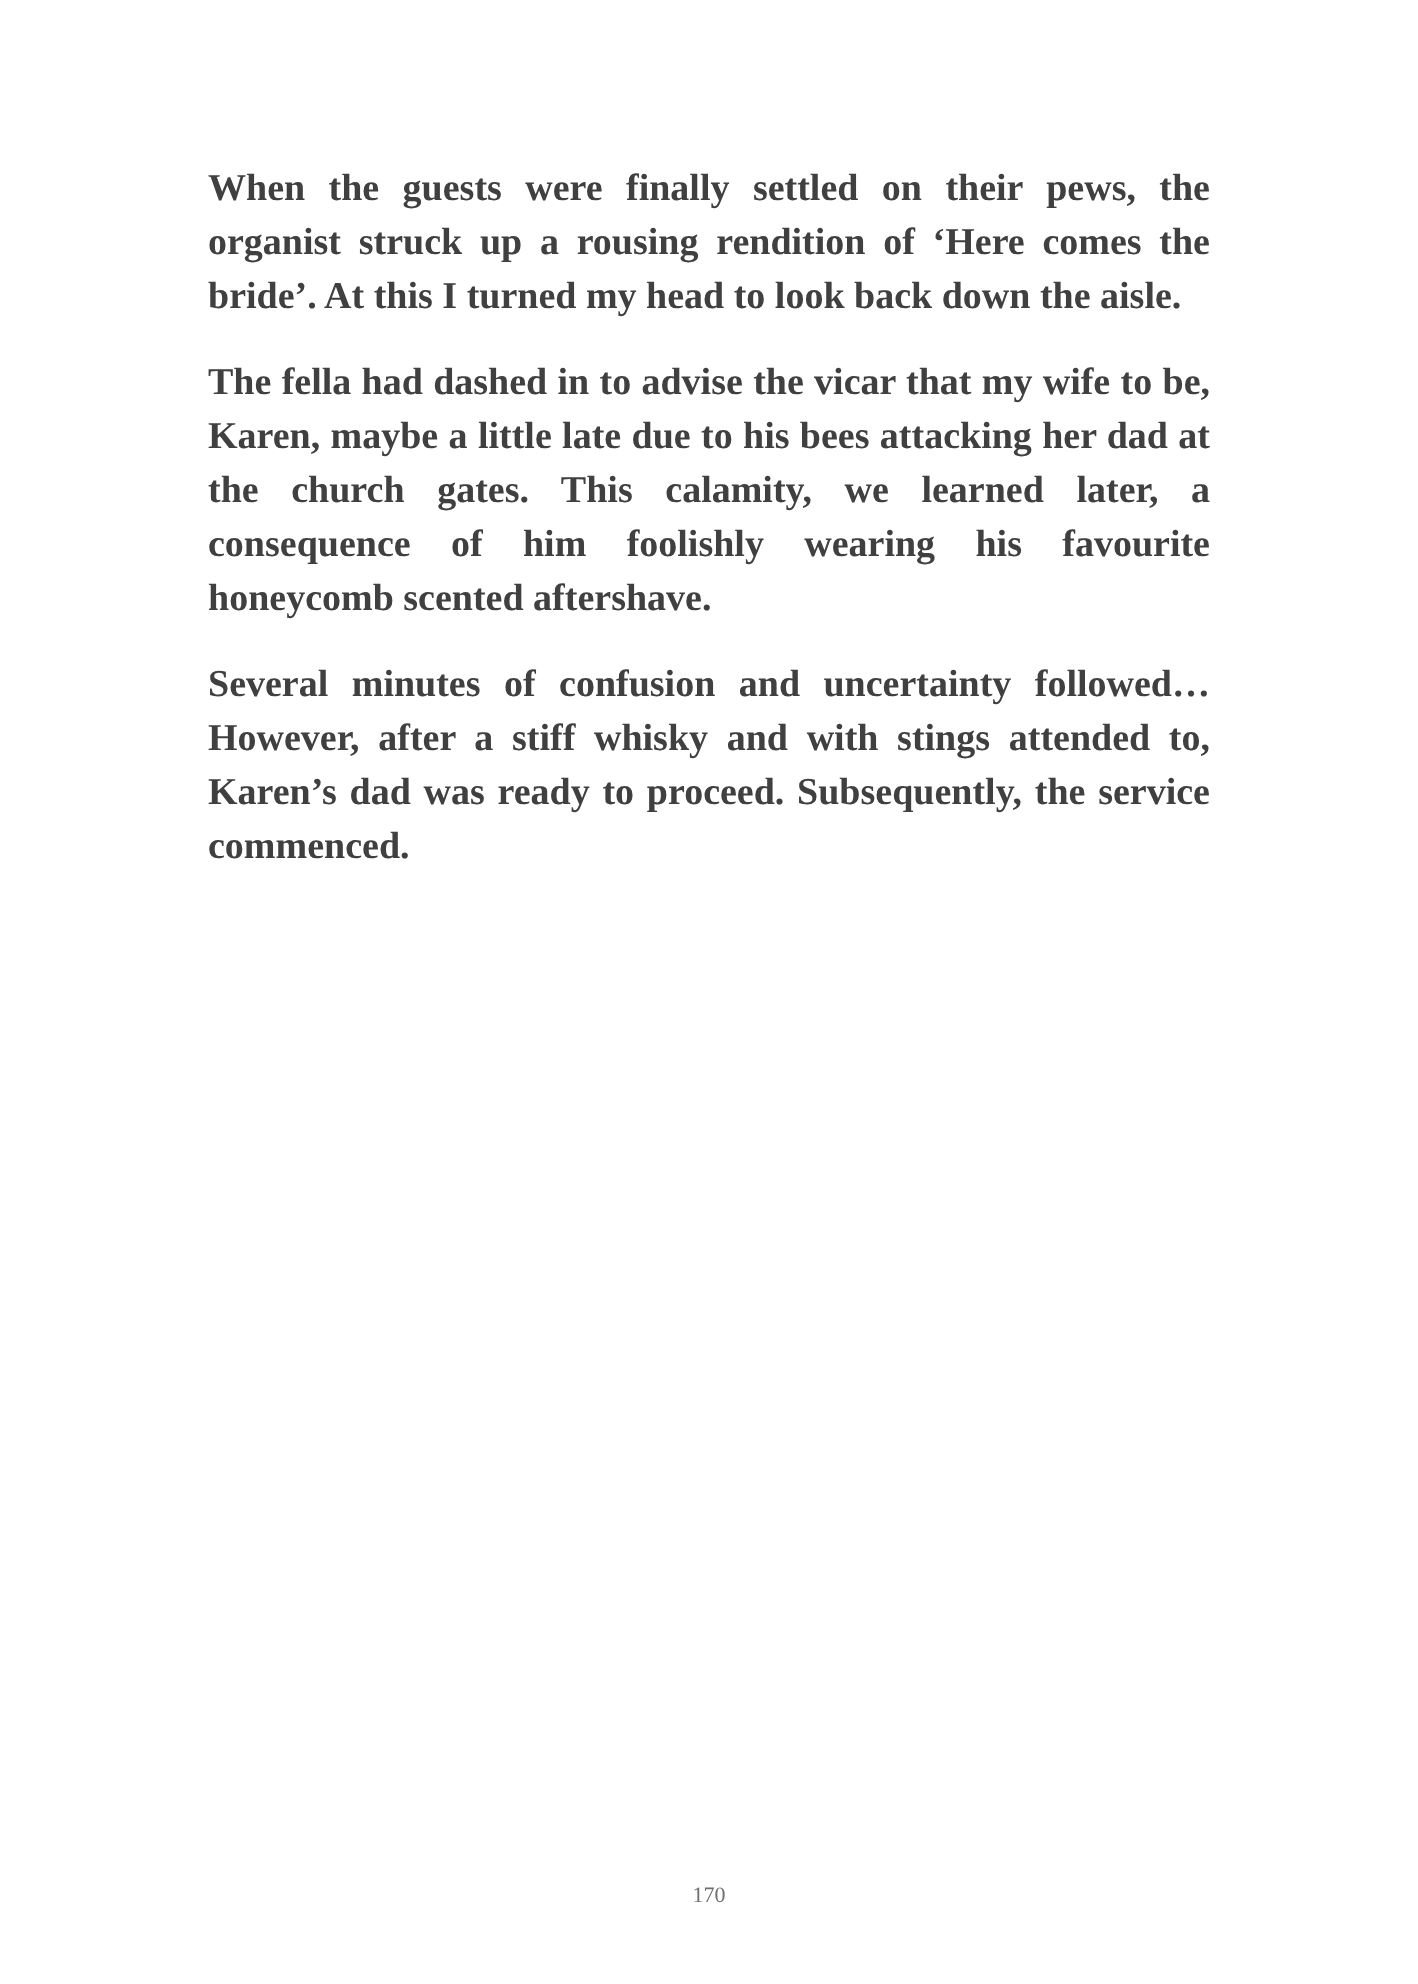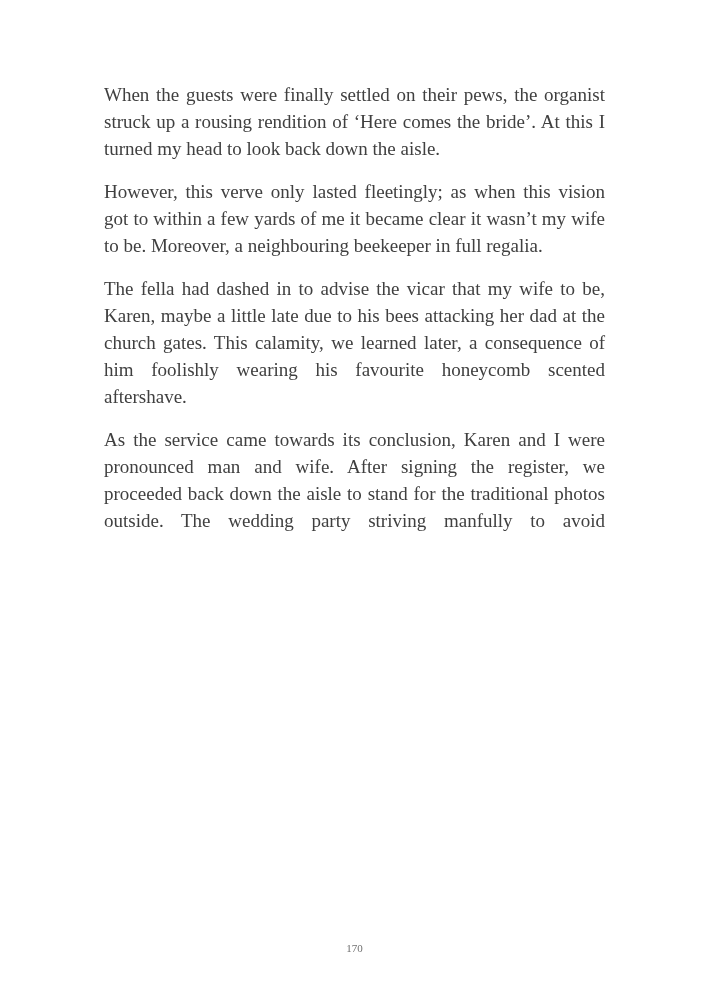--- a/index.html
+++ b/index.html
@@ -19,38 +19,38 @@
       top: 81px;
       width: 501px;
       font-family: "Liberation Serif", serif;
       font-size: 19px;
       line-height: 27px;
       color: #404040;
       text-align: justify;
     }
     .page p {
       margin: 0 0 16px 0;
+      font-weight: bold;
     }
     .last-para {
       text-align-last: justify;
     }
     .page-number {
       position: absolute;
       left: 0;
       width: 709px;
       top: 942px;
       text-align: center;
       font-family: "Liberation Serif", serif;
       font-size: 11px;
       color: #707070;
     }
   </style>
 </head>
 <body>
 
 <div class="page">
   <p>When the guests were finally settled on their pews, the organist struck up a rousing rendition of ‘Here comes the bride’. At this I turned my head to look back down the aisle.</p>
-  <p>However, this verve only lasted fleetingly; as when this vision got to within a few yards of me it became clear it wasn’t my wife to be. Moreover, a neighbouring beekeeper in full regalia.</p>
   <p>The fella had dashed in to advise the vicar that my wife to be, Karen, maybe a little late due to his bees attacking her dad at the church gates. This calamity, we learned later, a consequence of him foolishly wearing his favourite honeycomb scented aftershave.</p>
-  <p class="last-para">As the service came towards its conclusion, Karen and I were pronounced man and wife. After signing the register, we proceeded back down the aisle to stand for the traditional photos outside. The wedding party striving manfully to avoid</p>
+  <p>Several minutes of confusion and uncertainty followed… However, after a stiff whisky and with stings attended to, Karen’s dad was ready to proceed. Subsequently, the service commenced.</p>
 </div>
 
 <div class="page-number">170</div>
 
 </body></html>

